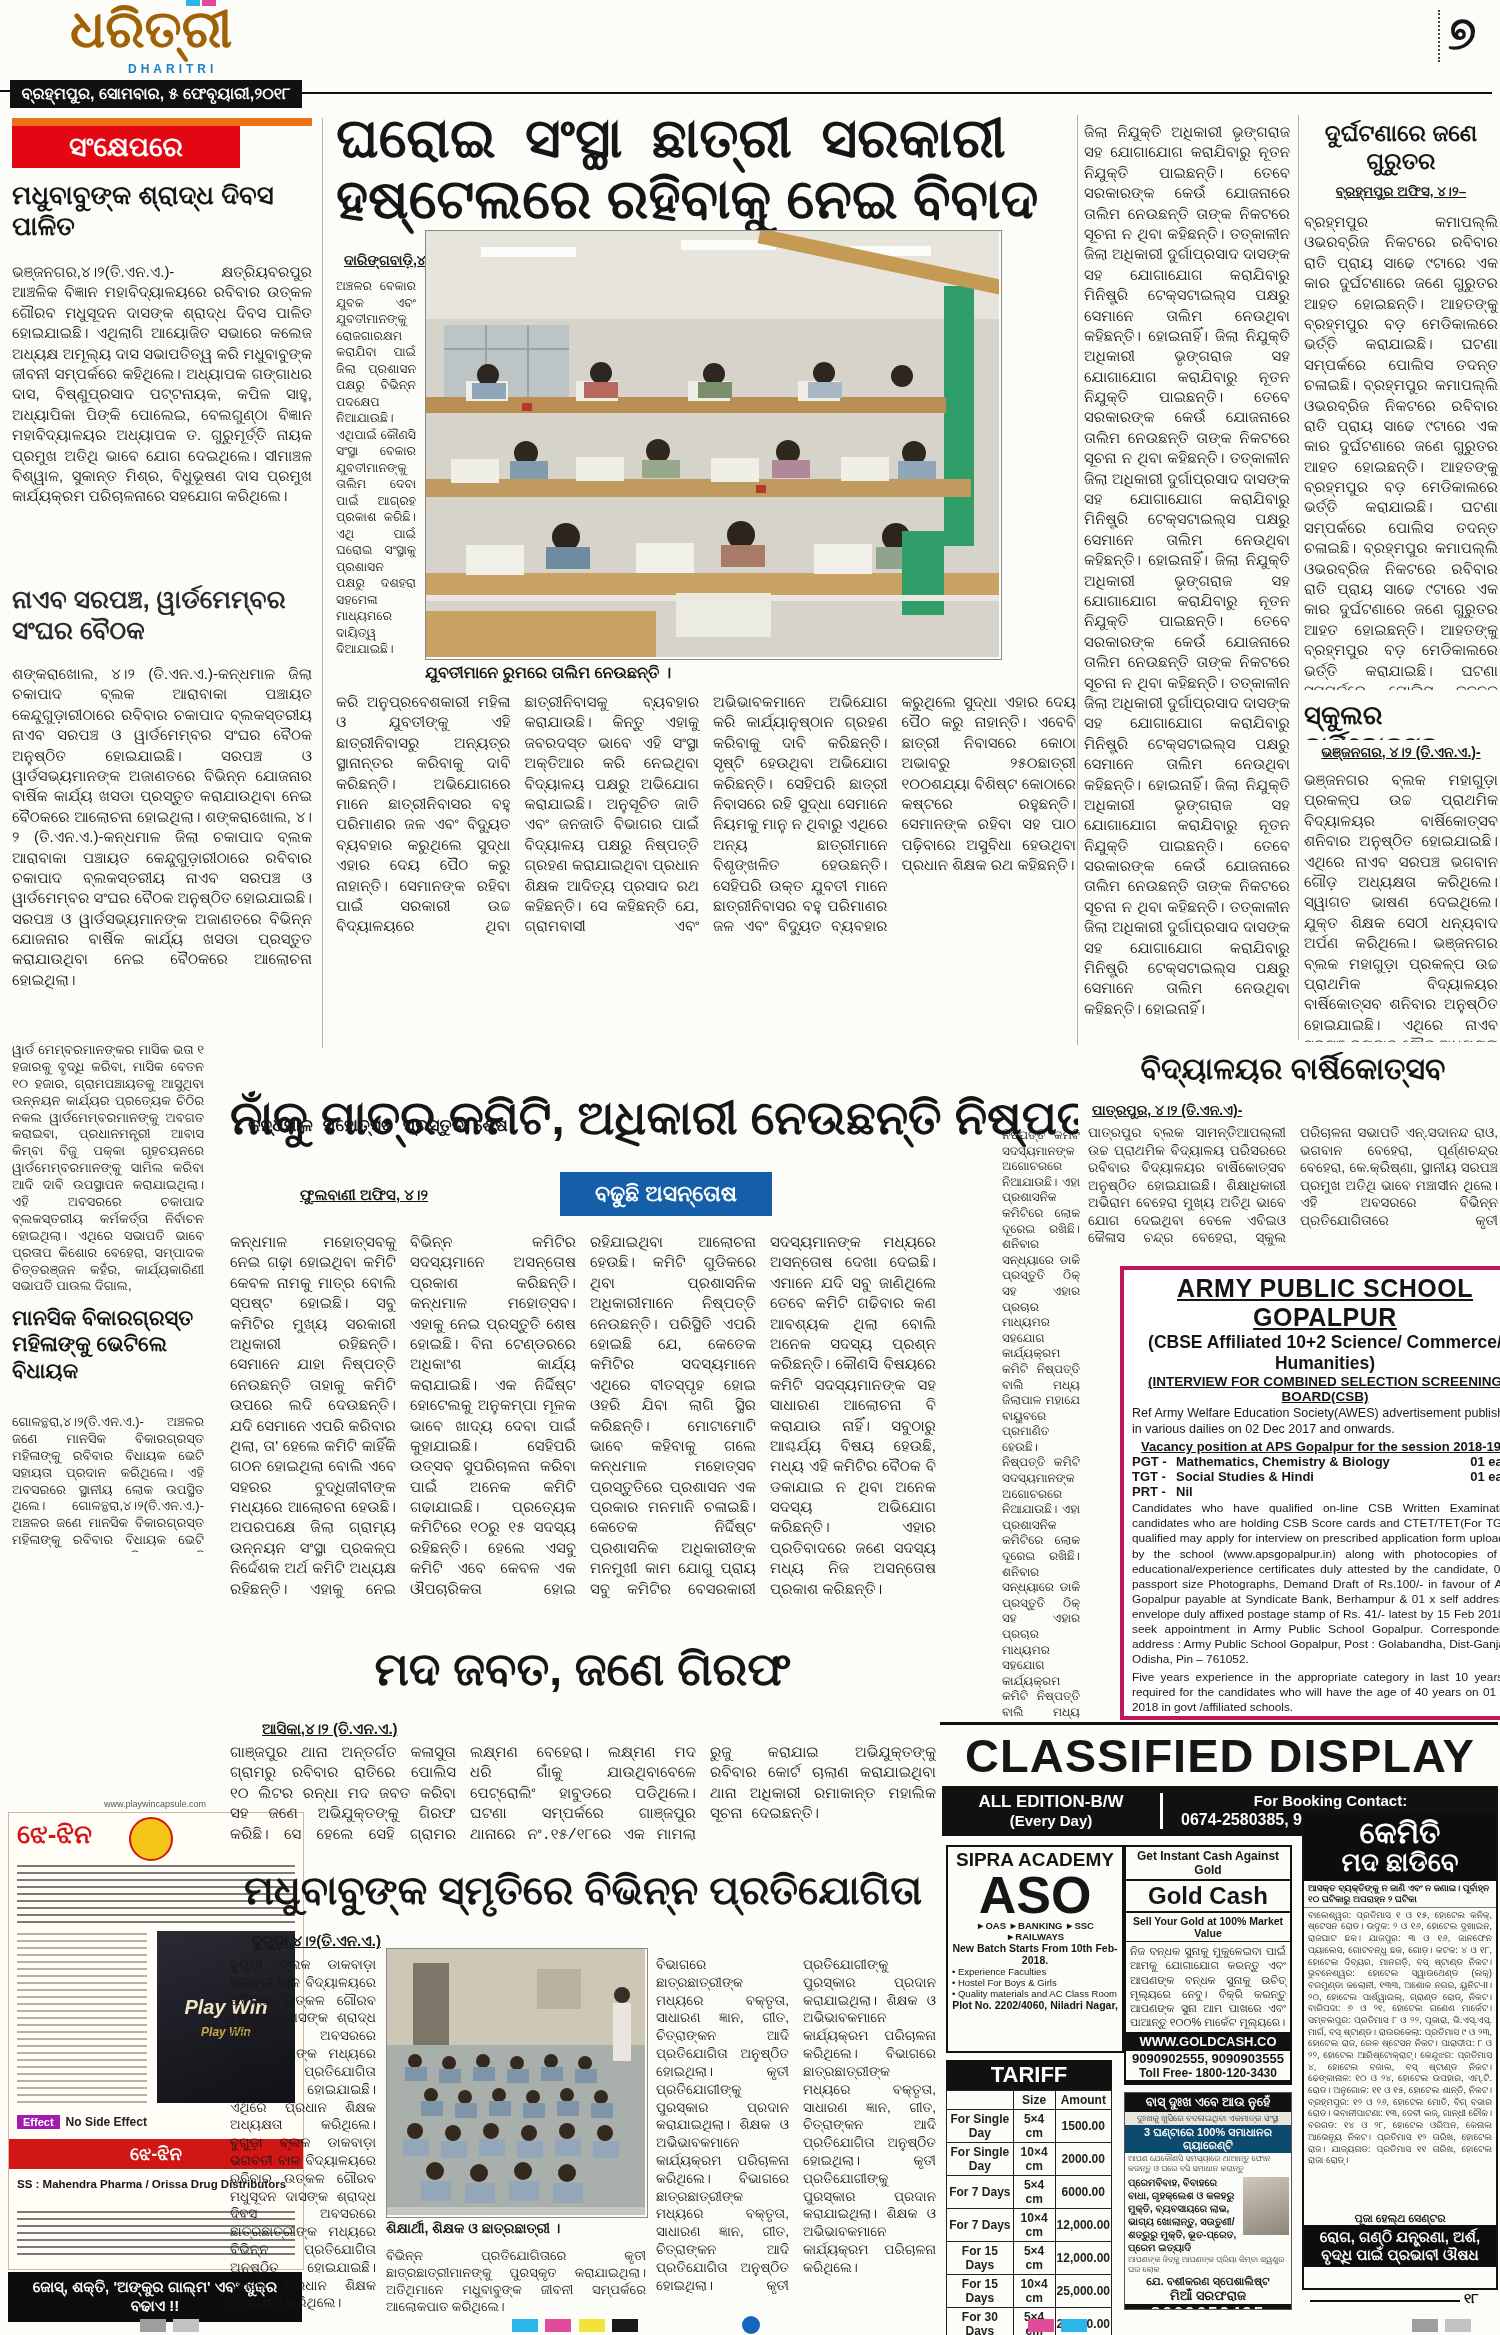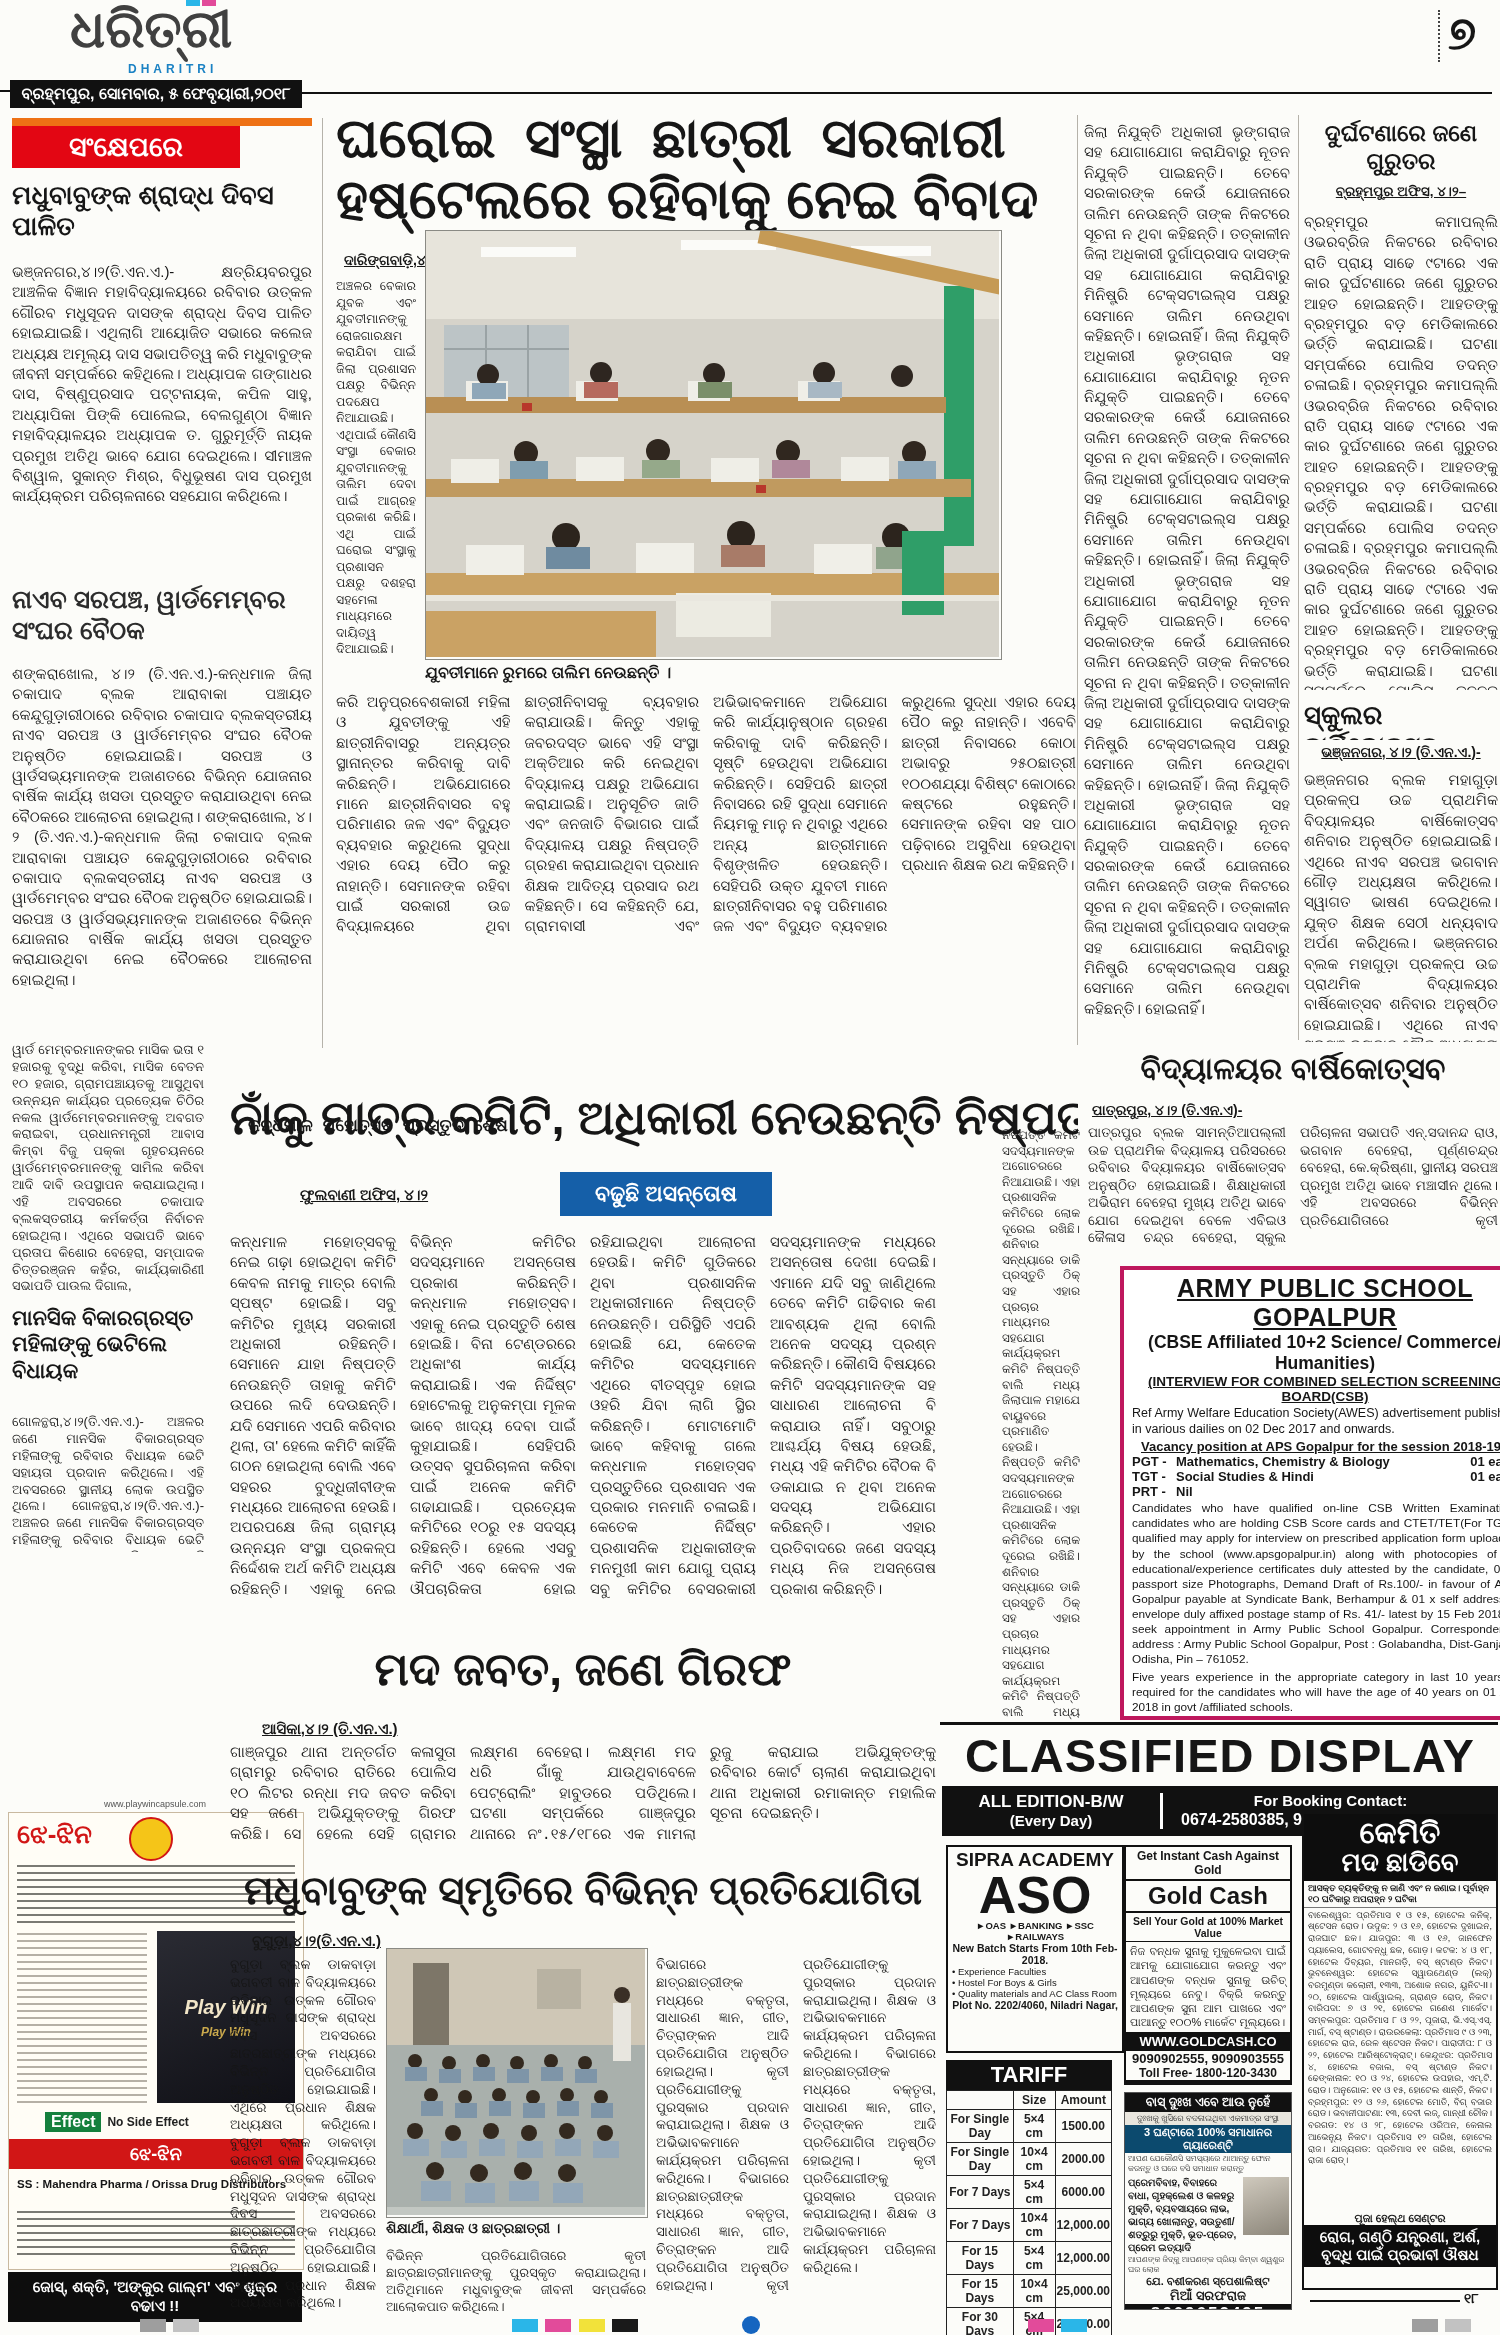--- a/index.html
+++ b/index.html
@@ -24,21 +24,21 @@
   table.tariff{border-collapse:collapse;width:100%;font-size:12px;}
   table.tariff td,table.tariff th{border:1px solid #222;padding:2px 1px;text-align:center;font-weight:bold;color:#222;}
   .regsq{display:inline-block;width:26px;height:13px;margin-right:3px;}
 </style>
 </head>
 <body>
 
 <div class="page">
 
   <div class="abs" style="left:70px;top:2px;width:220px;height:66px;">
-    <div style="font-size:52px;font-weight:bold;color:#404040;line-height:1.05;">ଧରିତ୍ରୀ</div>
+    <div style="font-size:52px;font-weight:bold;color:#a16207;line-height:1.05;">ଧରିତ୍ରୀ</div>
   </div>
   <div class="abs b" style="left:128px;top:62px;font-size:12px;letter-spacing:4px;color:#1b82c4;">DHARITRI</div>
   <div class="abs" style="left:10px;top:80px;width:292px;height:28px;background:#111;color:#fff;display:flex;align-items:center;justify-content:center;">
     <span class="b" style="font-size:16px;">ବ୍ରହ୍ମପୁର, ସୋମବାର, ୫ ଫେବୃୟାରୀ,୨୦୧୮</span>
   </div>
   <div class="abs hrule" style="left:302px;top:92px;width:1190px;height:2px;"></div>
   <div class="abs" style="left:0px;top:90px;width:10px;height:2px;background:#111;"></div>
   <div class="abs b" style="left:1448px;top:6px;font-size:46px;">୭</div>
   <div class="abs" style="left:1438px;top:10px;height:52px;border-left:2px dotted #444;"></div>
 
@@ -62,21 +62,21 @@
   <div class="abs clip" style="left:8px;top:1812px;width:294px;height:456px;background:#fffdf6;border:1px solid #c9b9a0;">
     <div class="abs b" style="left:8px;top:6px;font-size:26px;color:#d11616;">ଝେ-ଝିନ</div>
     <div class="abs" style="left:120px;top:4px;width:40px;height:40px;border-radius:50%;background:#f5c518;border:2px solid #d11616;"></div>
     <div class="abs fauxtext" style="left:8px;top:52px;width:278px;height:60px;"></div>
     <div class="abs fauxtext-lt" style="left:8px;top:120px;width:130px;height:170px;"></div>
     <div class="abs" style="left:148px;top:118px;width:138px;height:172px;background:linear-gradient(160deg,#2a2b33,#101016);display:flex;flex-direction:column;align-items:center;justify-content:center;">
       <span class="b" style="color:#f2e6c8;font-size:20px;font-style:italic;">Play Win</span>
       <span class="b" style="color:#c9a84c;font-size:12px;font-style:italic;margin-top:6px;">Play Win</span>
     </div>
     <div class="abs" style="left:8px;top:298px;width:278px;height:22px;display:flex;gap:6px;align-items:center;">
-      <span class="b" style="background:#15803d;color:#fff;font-size:16px;padding:1px 6px;margin-left:28px;">Effect</span>
+      <span class="b" style="background:#a21caf;color:#fff;font-size:11px;padding:1px 6px;">Effect</span>
       <span class="b" style="font-size:12px;color:#222;">No Side Effect</span>
     </div>
     <div class="abs" style="left:0px;top:326px;width:294px;height:30px;background:#d11616;display:flex;align-items:center;justify-content:center;">
       <span class="b" style="color:#fff;font-size:18px;">ଝେ-ଝିନ</span>
     </div>
     <div class="abs b" style="left:8px;top:364px;width:278px;font-size:11.5px;line-height:1.3;">SS : Mahendra Pharma / Orissa Drug Distributors</div>
     <div class="abs fauxtext" style="left:8px;top:398px;width:278px;height:48px;"></div>
   </div>
   <div class="abs" style="left:8px;top:2272px;width:294px;height:50px;background:#0d0d0d;display:flex;align-items:center;justify-content:center;padding:0 6px;box-sizing:border-box;">
     <span class="b ctr" style="color:#fff;font-size:15px;line-height:1.25;">ଜୋସ୍, ଶକ୍ତି, 'ଅଙ୍କୁର ଗାଲ୍ମ' ଏବଂ ଶୁକ୍ର ବଢାଏ !!</span>

